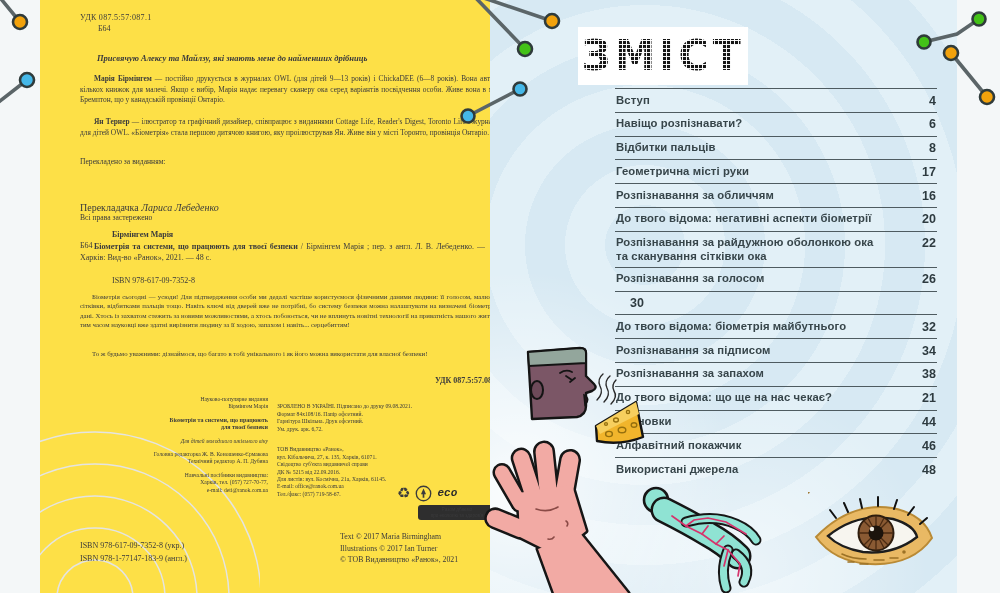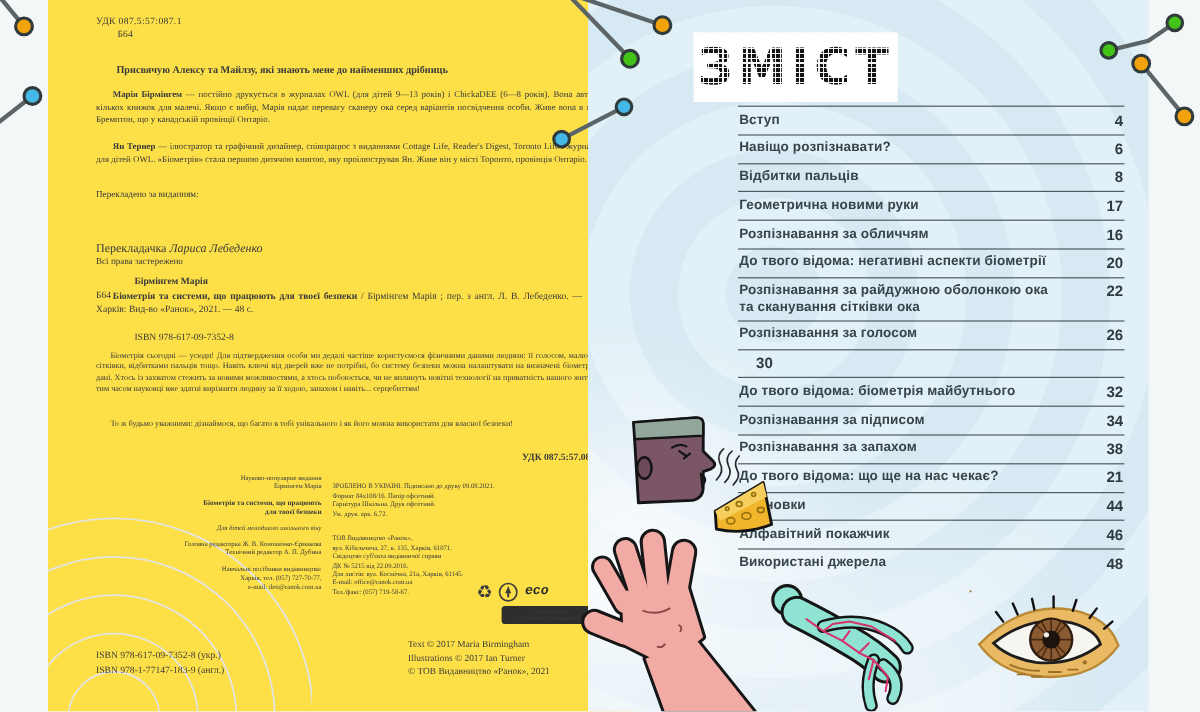--- a/index.html
+++ b/index.html
@@ -6,21 +6,21 @@
   html,body { width:1000px; height:593px; overflow:hidden; }
   body { font-family:"Liberation Serif", serif; background:#f4f7f8; position:relative; }
 
   #spread { position:absolute; inset:0; }
 
   
   .left-page { position:absolute; left:0; top:0; width:490px; height:593px; background:#fde047;margin-left:40px; }
   .left-page .tblock { position:absolute; color:#3a3a3c; }
   .udk-top { left:40px; top:13px; font-size:8px; letter-spacing:.3px; }
   .bbk-top { left:58px; top:24px; font-size:8px; }
-  .dedication { left:57px; top:53px; font-size:8.5px; font-weight:bold; color:#44444a; }
+  .dedication { left:57px; top:53px; font-size:8.5px; font-style:italic; font-weight:bold; color:#44444a; }
   .bio { left:40px; top:74px; width:424px; font-size:7.4px; line-height:10.5px; text-align:justify; text-indent:14px; }
   .bio2 { top:117px; }
   .trans-label { left:40px; top:157px; font-size:7.6px; }
   .orig-edition { left:54px; top:167px; width:400px; font-size:8px; line-height:11px; }
   .translator { left:40px; top:202px; font-size:10px; }
   .translator i { font-style:italic; }
   .rights { left:40px; top:213px; font-size:7.6px; }
   .cat-author { left:72px; top:230px; font-size:8px; font-weight:bold; }
   .cat-code { left:40px; top:241px; font-size:8px; }
   .cat-desc { left:40px; top:241px; width:405px; font-size:8px; line-height:11px; text-align:justify; text-indent:14px; }
@@ -169,21 +169,21 @@
         </div>
       <div class="toc-row">
           <span class="toc-label">Навіщо розпізнавати?</span>
           <span class="toc-page">6</span>
         </div>
       <div class="toc-row">
           <span class="toc-label">Відбитки пальців</span>
           <span class="toc-page">8</span>
         </div>
       <div class="toc-row">
-          <span class="toc-label">Геометрична новими руки</span>
+          <span class="toc-label">Геометрична місті руки</span>
           <span class="toc-page">17</span>
         </div>
       <div class="toc-row">
           <span class="toc-label">Розпізнавання за обличчям</span>
           <span class="toc-page">16</span>
         </div>
       <div class="toc-row">
           <span class="toc-label">До твого відома: негативні аспекти біометрії</span>
           <span class="toc-page">20</span>
         </div>

